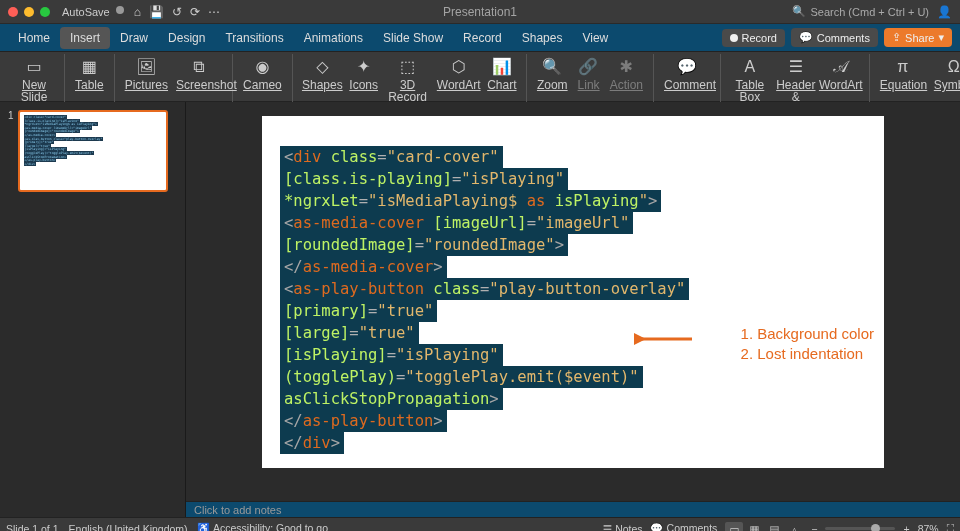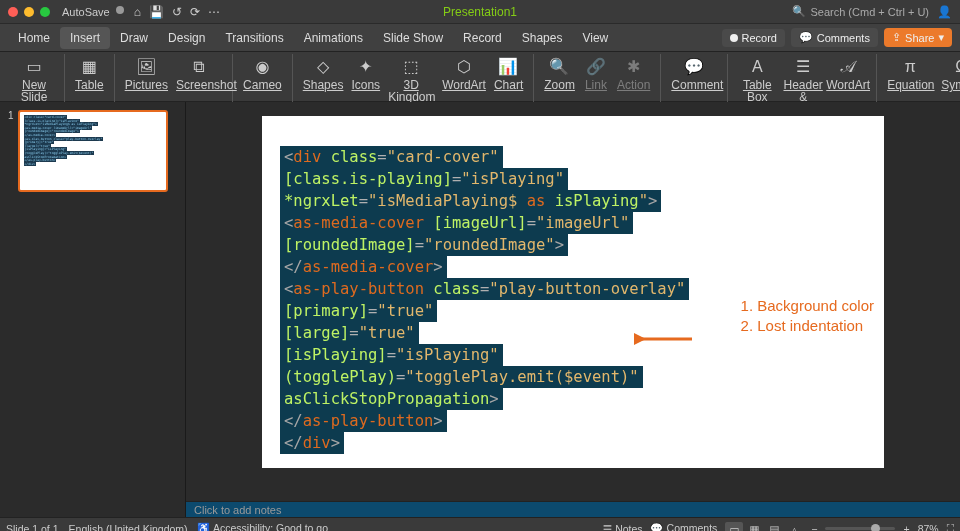--- a/index.html
+++ b/index.html
@@ -20,25 +20,25 @@
     border-bottom: 1px solid #2a2a2a;
     position: relative;
   }
   .traffic { display: flex; gap: 6px; margin-right: 12px; }
   .dot { width: 10px; height: 10px; border-radius: 50%; }
   .dot.red { background:#ff5f57;} .dot.yellow{background:#febc2e;} .dot.green{background:#28c840;}
   .autosave { color:#ccc; font-size:11px; display:flex; gap:6px;}
   .autosave .ind{width:8px;height:8px;border-radius:50%;background:#999;}
   .qatools{display:flex;gap:8px;margin-left:10px;color:#ccc;}
   .qatools span{cursor:pointer;}
-  .title-center{position:absolute;left:50%;transform:translateX(-50%);font-size:12px;color:#84cc16;}
+  .title-center{position:absolute;left:50%;transform:translateX(-50%);font-size:12px;color:#a3a3a3;}
   .titlebar-right{position:absolute;right:8px;display:flex;align-items:center;gap:8px;}
   .search-box{display:flex;align-items:center;gap:4px;color:#aaa;font-size:11px;}
   
-  .tabs{height:28px;background:#404040;display:flex;align-items:center;padding:0 8px;border-bottom:1px solid #222;}
+  .tabs{height:28px;background:#0c4a6e;display:flex;align-items:center;padding:0 8px;border-bottom:1px solid #222;}
   .tab{padding:4px 10px;font-size:12px;color:#ddd;cursor:pointer;border-radius:4px;}
   .tab.active{background:#555;}
   .tabs-right{margin-left:auto;display:flex;gap:6px;align-items:center;}
   .btn-pill{display:flex;align-items:center;gap:4px;padding:3px 8px;border-radius:4px;background:#4a4a4a;font-size:11px;color:#eee;cursor:pointer;}
   .btn-share{background:#ec7a2b;}
   .rec-dot{width:8px;height:8px;border-radius:50%;background:#eee;}
   
   .ribbon{height:50px;background:#3a3a3a;display:flex;align-items:flex-start;padding:2px 4px;border-bottom:1px solid #222;}
   .rgroup{display:flex;align-items:flex-start;border-right:1px solid #555;padding:0 6px;height:48px;}
   .rgroup:last-child{border-right:none;}
@@ -58,21 +58,21 @@
   .canvas-area{flex:1;display:flex;flex-direction:column;background:#2b2b2b;}
   .canvas-scroll{flex:1;display:flex;justify-content:center;align-items:flex-start;padding:14px 40px 4px;overflow:auto;}
   .slide{width:622px;height:352px;background:#fff;position:relative;}
   .code-block{position:absolute;left:18px;top:30px;font-family:"SF Mono","Menlo","Consolas",monospace;font-size:15.5px;line-height:22px;}
   .code-block .ln{display:inline-block;background:#0d3b4f;padding:0 4px;}
   .tg-br{color:#a6a6a6;}
   .tg-tag{color:#de6a1f;margin-top:25px;}
   .tg-attr{color:#bef264;}
   .tg-str{color:#e2b76c;}
   .tg-op{color:#b0b0b0;}
-  .annotation{position:absolute;right:10px;top:180px;color:#e66a1f;font-size:15px;line-height:1.3;text-align:left;}
+  .annotation{position:absolute;right:10px;top:208px;color:#e66a1f;font-size:15px;line-height:1.3;text-align:left;}
   .arrow{position:absolute;right:190px;top:212px;color:#e66a1f;}
   .arrow svg{width:60px;height:22px;}
   .notes-area{height:16px;background:#0c4a6e;border-top:1px solid #222;color:#999;font-size:11px;padding:2px 8px;}
   
   .status{height:22px;background:#3a3a3a;border-top:1px solid #222;display:flex;align-items:center;font-size:10.5px;color:#ccc;padding:0 6px;gap:10px;}
   .status-right{margin-left:auto;display:flex;align-items:center;gap:8px;}
   .view-btns{display:flex;gap:2px;}
   .view-btn{width:18px;height:14px;display:flex;align-items:center;justify-content:center;border-radius:2px;cursor:pointer;}
   .view-btn.sel{background:#555;}
   .zoom-slider{width:70px;height:3px;background:#555;border-radius:2px;position:relative;}
@@ -172,21 +172,21 @@
     <div class="ritem">
         <span class="ic">◇</span>
         <span class="lbl">Shapes</span>
       </div>
     <div class="ritem">
         <span class="ic">✦</span>
         <span class="lbl">Icons</span>
       </div>
     <div class="ritem">
         <span class="ic">⬚</span>
-        <span class="lbl">3D Kingdom</span>
+        <span class="lbl">3D Record</span>
       </div>
     <div class="ritem">
         <span class="ic">⬡</span>
         <span class="lbl">WordArt</span>
       </div>
     <div class="ritem">
         <span class="ic">📊</span>
         <span class="lbl">Chart</span>
       </div>
   </div>

